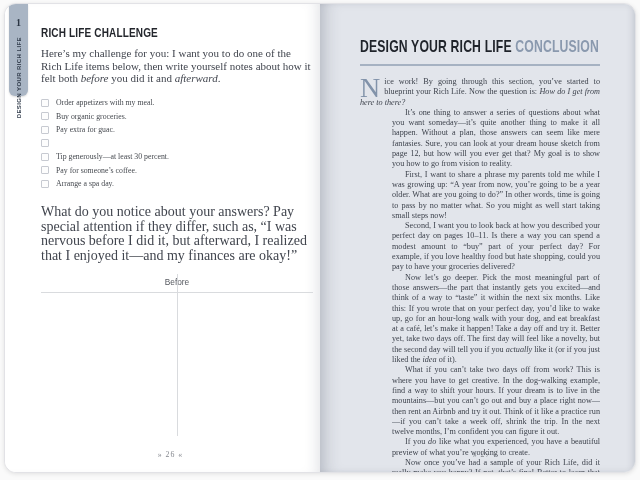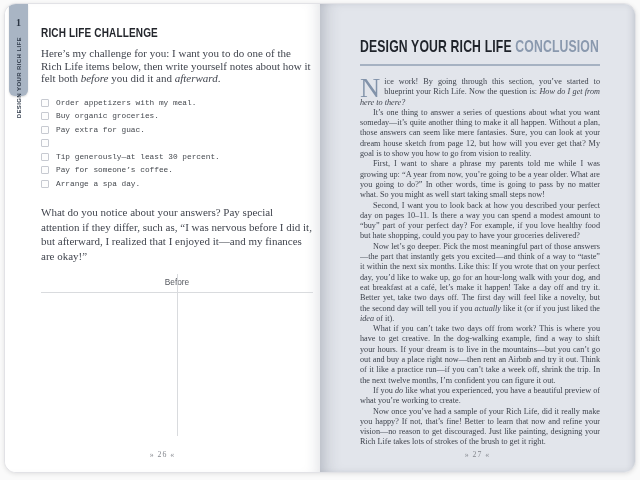--- a/index.html
+++ b/index.html
@@ -59,66 +59,66 @@
     white-space:nowrap;
   }
   .lp-intro{
     margin:7px 0 0 0;
     font-size:11px;line-height:12.6px;color:#41454e;
   }
   .lp-intro em, .note em{font-style:italic;}
   .checklist{margin-top:11px;}
   .check-item{
     display:flex;align-items:center;height:13.5px;
-    font-family:Liberation Mono, monospace;
+    font-family:Liberation Serif, serif;
     font-size:7.8px;color:#45494f;
   }
   .checkbox{
     width:6px;height:6px;flex:0 0 6px;
     border:1px solid #c7cad1;background:#fdfdfd;
     margin-right:7px;border-radius:1px;
   }
   .note{
     margin:15px 0 0 0;
-    font-size:11px;line-height:14.4px;color:#41454e;
+    font-size:14px;line-height:14.4px;color:#41454e;
   }
   .bft{margin-top:14px;position:relative;height:162px;}
   .bft-head{display:flex;border-bottom:1px solid #d9dbde;padding-bottom:5px;}
   .bft-col{
     flex:1;text-align:center;
     font-family:"Liberation Sans", sans-serif;
     font-size:8.3px;color:#55585f;
   }
   .bft-vline{
     position:absolute;left:50%;top:-3px;width:1px;height:162px;
     background:#d9dbde;
   }
   .page-num{
-    position:absolute;bottom:13px;left:0;width:100%;
+    position:absolute;bottom:13px;left:8px;width:100%;
     text-align:center;font-size:7.8px;color:#84878e;
     font-family:"Liberation Serif", serif;letter-spacing:1px;
   }
 
   
   .rp-content{margin:33px 36px 0 40px;width:240px;}
   .rp-heading{
     margin:0;white-space:nowrap;
     font-family:"Liberation Sans", sans-serif;
     font-size:17px;font-weight:bold;letter-spacing:0.2px;
     transform:scaleX(0.72);transform-origin:left center;
   }
   .rp-heading .main{color:#1f232a;}
   .rp-heading .accent{color:#8a99ae;}
   .rp-rule{height:2px;background:#a6b2c2;margin-top:7px;border:none;}
   .rp-body{margin-top:11px;}
   .rp-body p{
     margin:0;font-size:8.2px;line-height:10.3px;color:#3e434d;
     text-align:justify;
   }
-  .rp-body p + p{text-indent:13px;}
+  .rp-body p + p{text-indent:13px;margin-left:32px;}
   .rp-body em{font-style:italic;}
   .dropcap{
     float:left;
     font-family:"Liberation Serif", serif;
     font-size:28px;line-height:19px;
     color:#8293aa;
     padding:1px 4px 0 0;
   }
 </style>
 </head>

